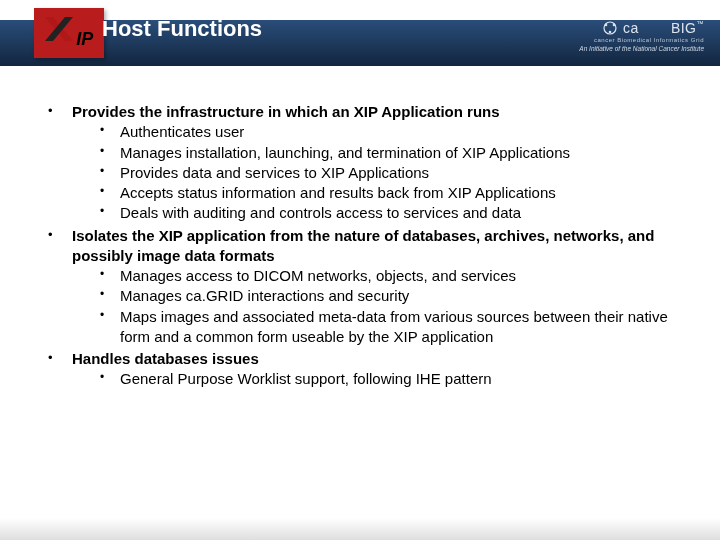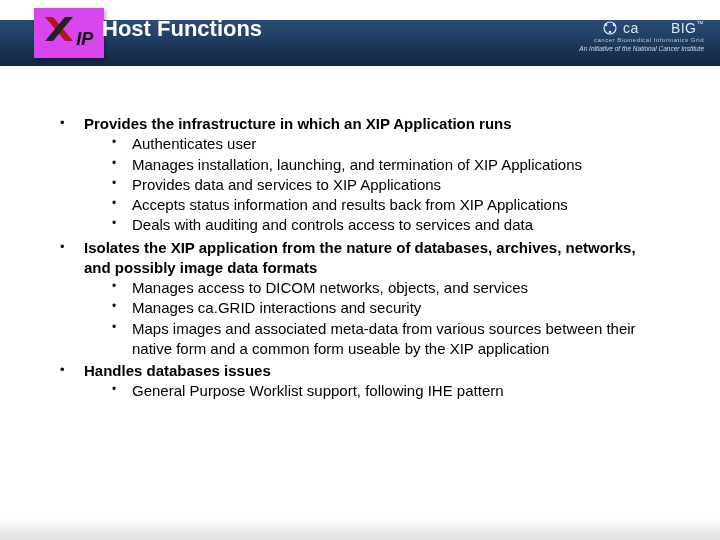--- a/index.html
+++ b/index.html
@@ -30,21 +30,21 @@
     width: 100%;
     height: 46px;
     background: linear-gradient(to bottom, #2a4d7a 0%, #12263f 100%);
   }
   .logo-box {
     position: absolute;
     left: 34px;
     top: 8px;
     width: 70px;
     height: 50px;
-    background: #d946ef;
+    background: #b91c1c;
     box-shadow: 2px 2px 4px rgba(0,0,0,0.3);
     display: flex;
     align-items: center;
     justify-content: center;
   }
   .xip-logo {
     position: relative;
     font-weight: bold;
     font-size: 20px;
     color: #000;
@@ -103,21 +103,21 @@
     left: 40px;
     top: 98px;
     width: 640px;
     font-size: 15px;
     line-height: 1.35;
     color: #000;
   }
   ul.top {
     list-style: none;
     padding: 0;
-    margin: 16px;
+    margin: 4px;
   }
   ul.top > li {
     position: relative;
     padding-left: 28px;
     margin-bottom: 2px;
   }
   ul.top > li::before {
     content: "•";
     position: absolute;
     left: 4px;

